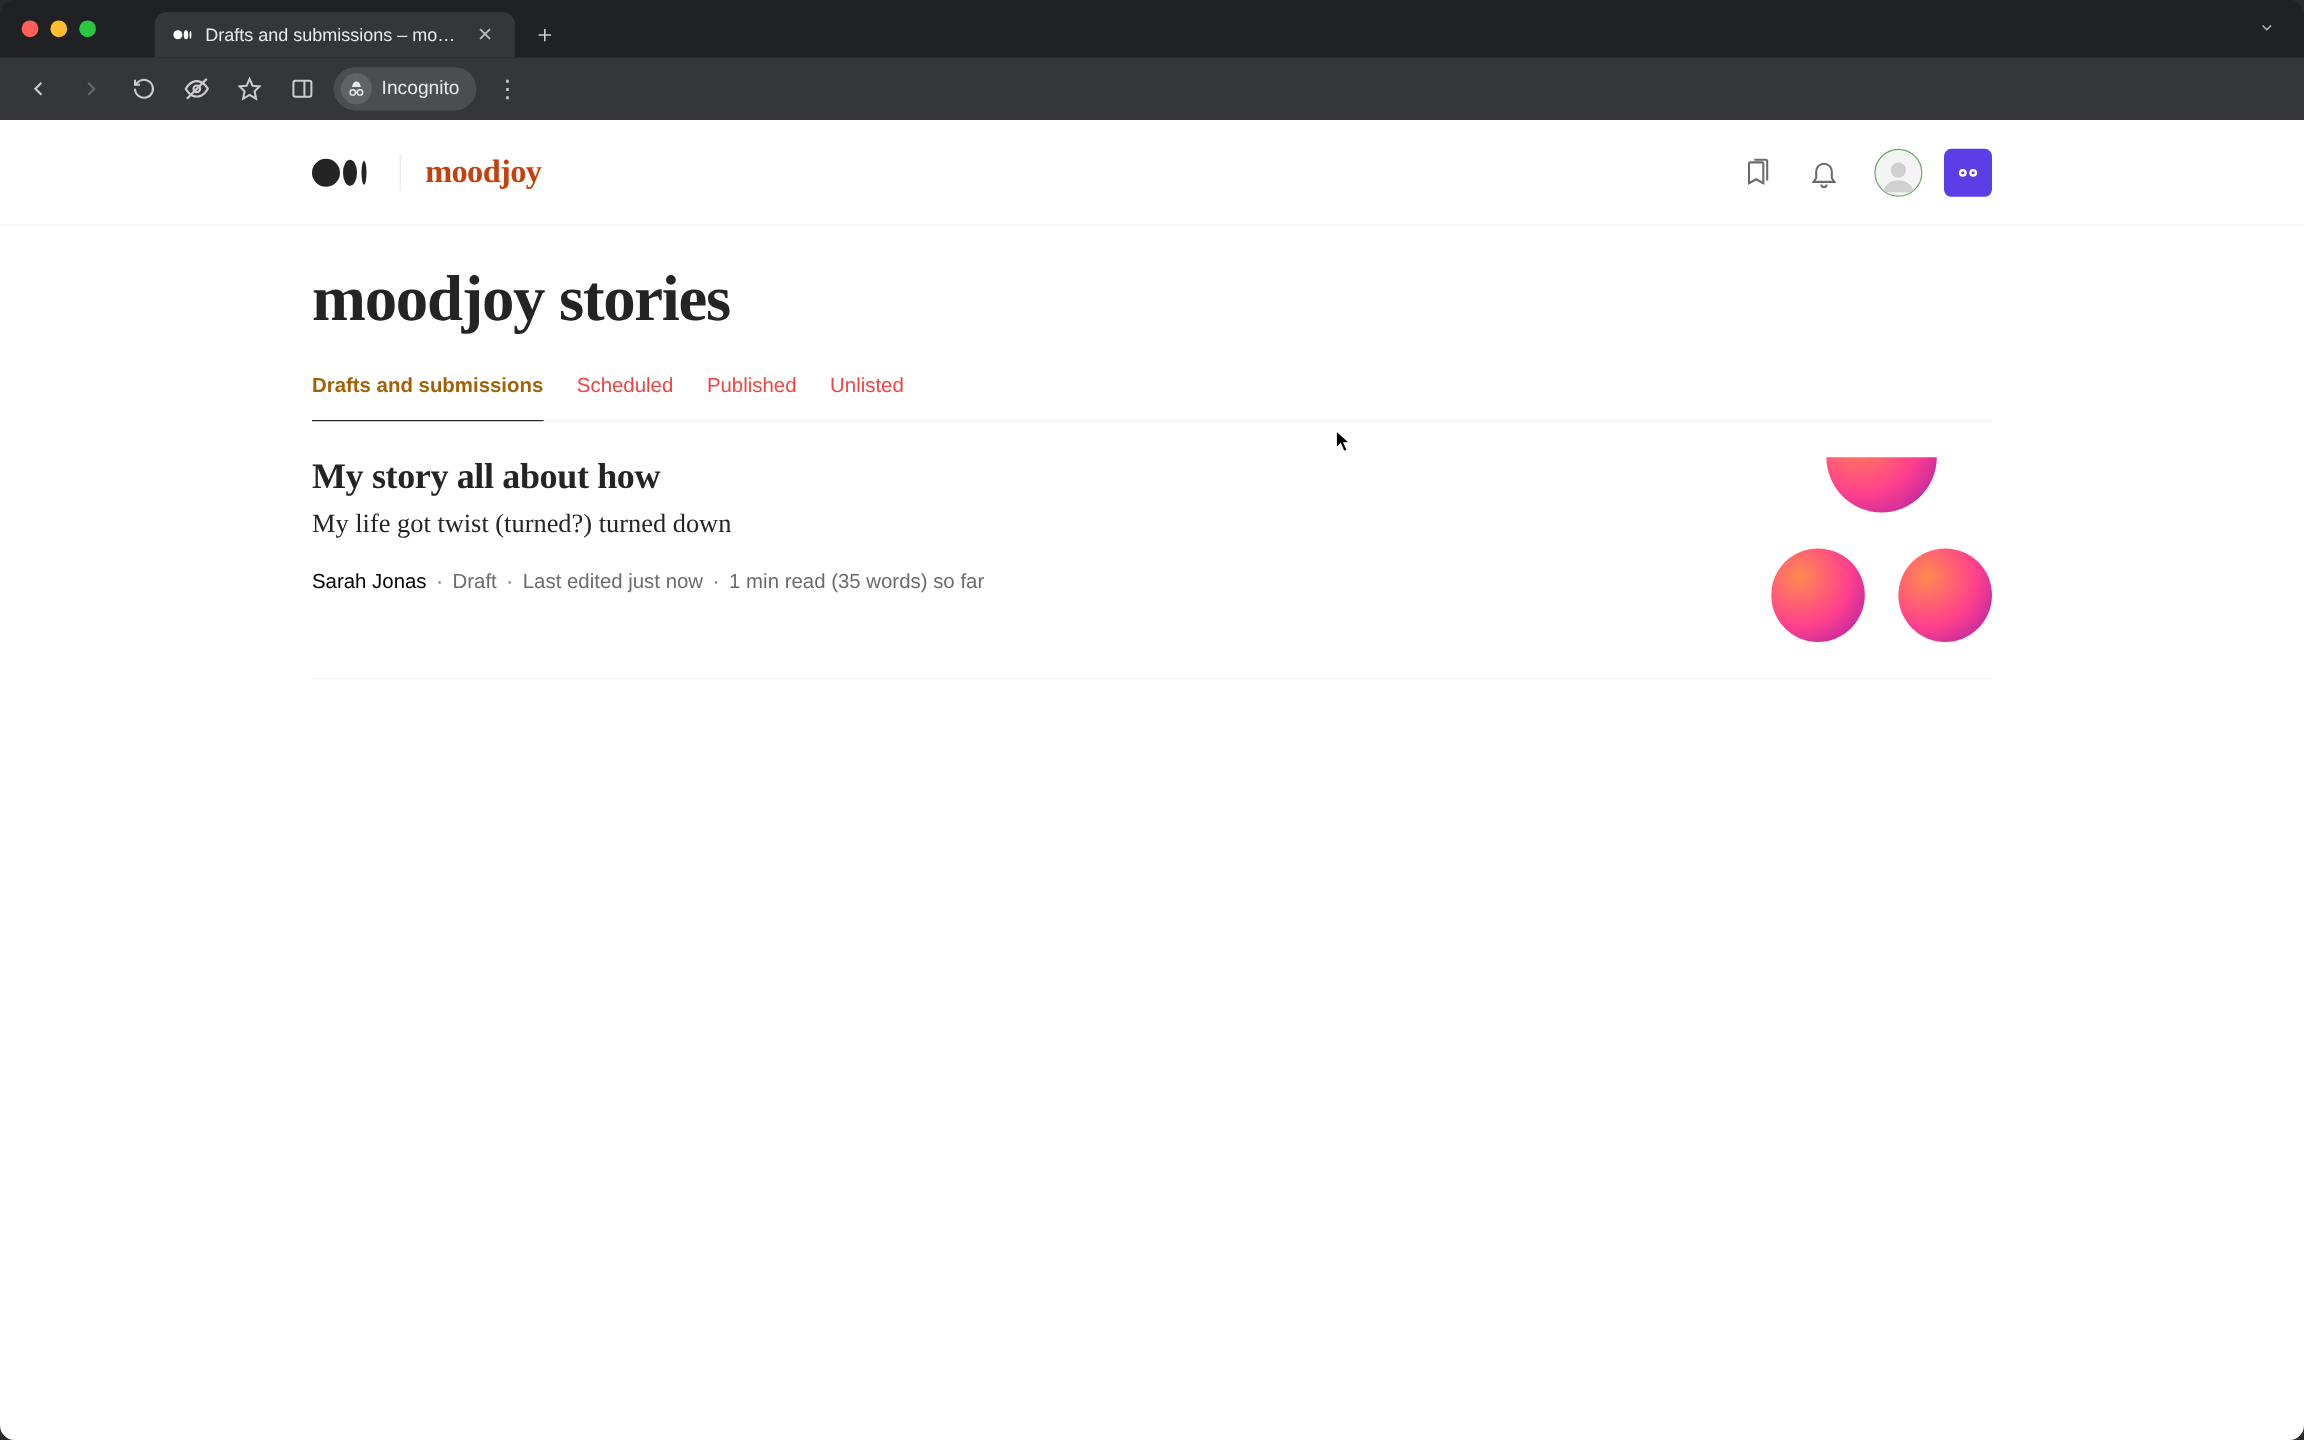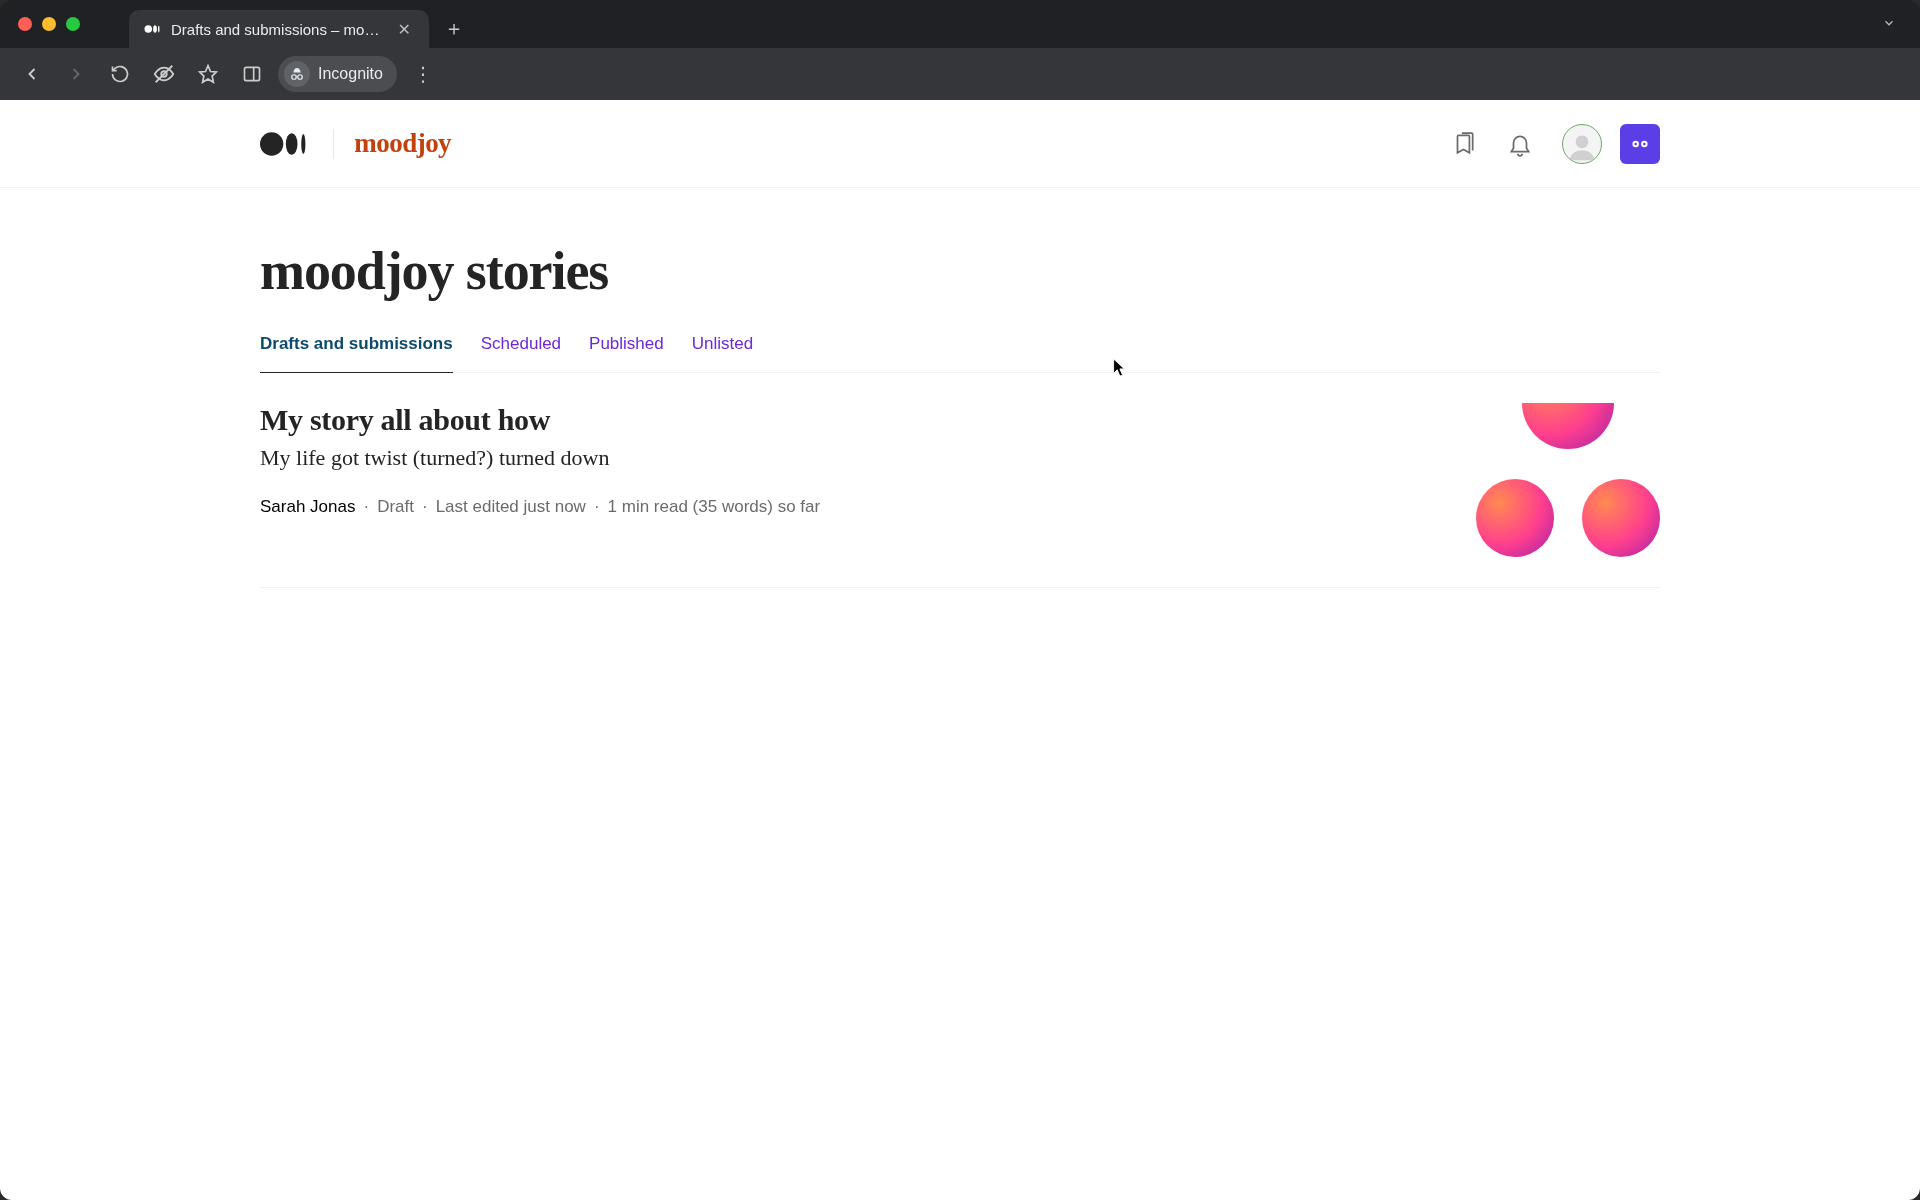--- a/index.html
+++ b/index.html
@@ -168,36 +168,35 @@
 
   .page-body {
     padding: 30px 260px;
   }
   .page-title {
     font-family: Georgia, 'Times New Roman', serif;
     font-size: 54px;
     font-weight: 700;
     letter-spacing: -0.02em;
     color: #242424;
-    margin-top: 22px;
   }
 
   .tabs {
     display: flex; gap: 28px;
     margin-top: 32px;
     border-bottom: 1px solid #f2f2f2;
   }
   .tab-link {
     font-size: 17px;
-    color: #6d28d9;
+    color: #ef4444;
     padding: 0 0 18px 0;
     cursor: pointer;
   }
   .tab-link.active {
-    color: #0c4a6e;
+    color: #a16207;
     font-weight: 600;
     border-bottom: 1px solid #242424;
     margin-bottom: -1px;
   }
 
   .story-row {
     display: flex; align-items: flex-start;
     padding: 30px 0;
     border-bottom: 1px solid #f2f2f2;
     gap: 60px;

